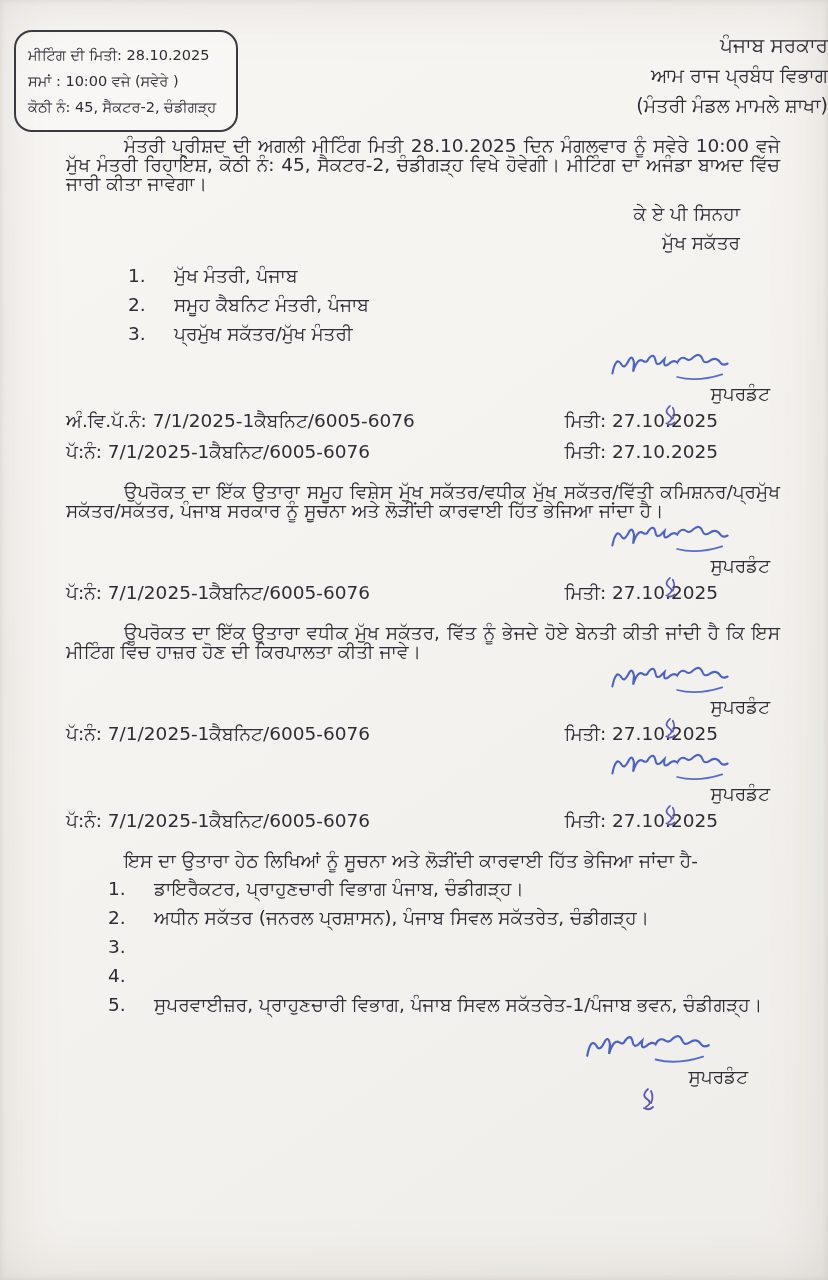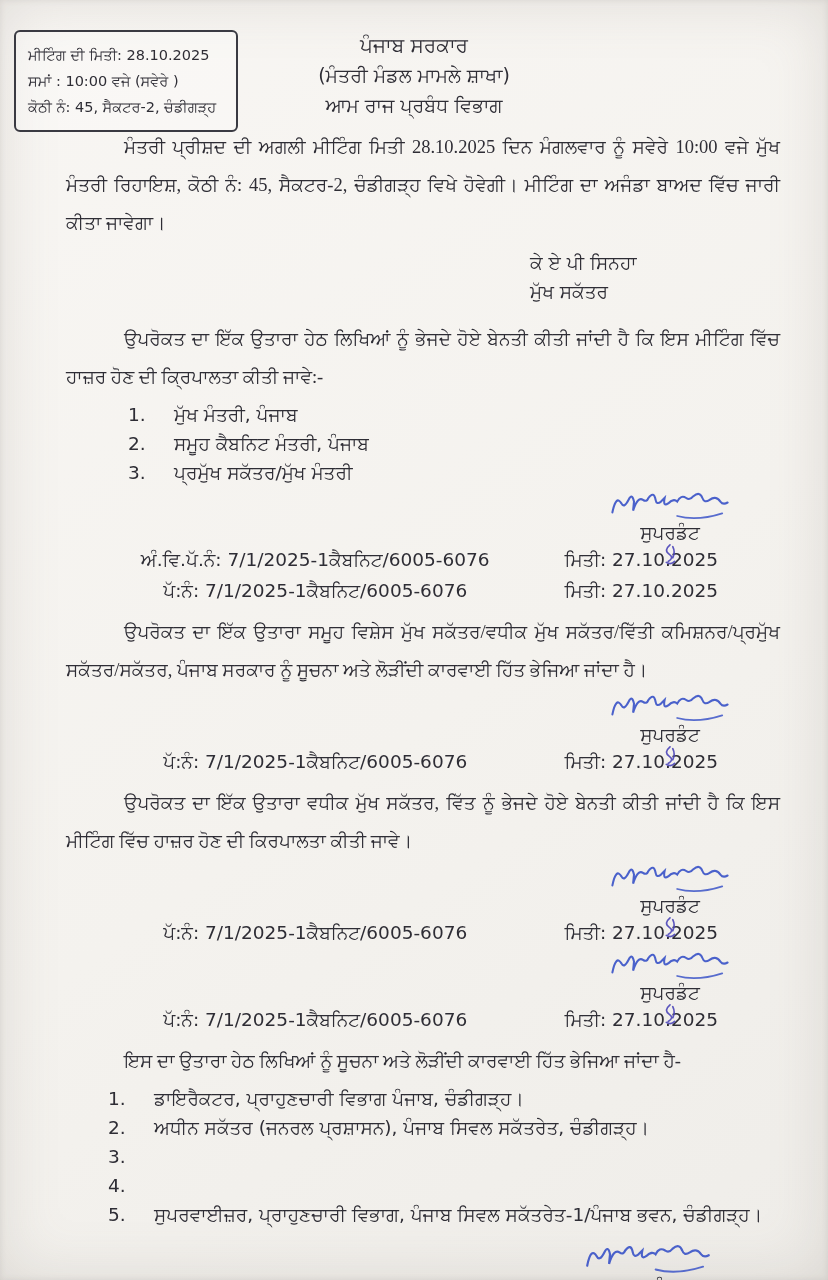--- a/index.html
+++ b/index.html
@@ -12,62 +12,61 @@
     font-family:"DejaVu Sans","Liberation Sans",sans-serif;
     color:#2e2d35;
     overflow:hidden;
     box-sizing:border-box;
   }
   
   .meeting-box{
     position:absolute;left:14px;top:30px;
     width:196px;
     border:2px solid #3a3a42;
-    border-radius:6px;
+    border-radius:18px;
     padding:10px 12px;
     font-size:14.5px;line-height:26px;
     background:rgba(255,255,255,.25);
   }
   
-  .letterhead{padding-top:30px;text-align:center;font-size:19px;line-height:30px;}
+  .letterhead{padding-top:30px;text-align:right;font-size:19px;line-height:30px;}
   .letterhead .gov{font-size:20px;}
   
   .para{
-    margin:8px 48px 0 66px;
-    font-size:18.5px;line-height:38px;
+    margin:16px 48px 0 66px;
+    font-size:18.5px;line-height:19px;
     text-align:justify;
     text-indent:58px;
-    font-family:Liberation Serif, serif;
   }
   
   .signoff{
     margin:6px 88px 0 auto;
-    width:210px;text-align:left;
+    width:210px;text-align:right;
     font-size:18.5px;line-height:29px;
   }
   
   .numlist{margin:4px 40px 0 128px;font-size:18.5px;}
   .numlist .row{display:flex;line-height:29px;}
   .numlist .no{width:46px;flex:0 0 46px;}
   .numlist.wide{margin-left:108px;}
   
   .sigblock{
     margin:2px 58px 0 auto;
     width:200px;
-    text-align:center;
+    text-align:right;
     position:relative;
   }
   .sigblock svg.signature{display:block;margin:0 auto -4px auto;}
   .sigblock .supt{font-size:18.5px;line-height:24px;}
   .sigblock svg.stamp{display:block;margin:-2px auto 0 auto;}
   
   .refrow{
     display:flex;
     margin:2px 110px 0 66px;
-    font-size:18.5px;line-height:29px;text-align:center;
+    font-size:18.5px;line-height:29px;
   }
   .refrow .reflabel{flex:1;}
   .refrow .refdate{flex:0 0 auto;}
   .sig-hidden-defs{position:absolute;width:0;height:0;overflow:hidden;}
 </style>
 </head>
 <body>
 
 <svg class="sig-hidden-defs" aria-hidden="true">
   <defs>
@@ -84,32 +83,31 @@
 <div class="page">
 
   <div class="meeting-box">
     <div>ਮੀਟਿੰਗ ਦੀ ਮਿਤੀ: 28.10.2025</div>
     <div>ਸਮਾਂ : 10:00 ਵਜੇ (ਸਵੇਰੇ )</div>
     <div>ਕੋਠੀ ਨੰ: 45, ਸੈਕਟਰ-2, ਚੰਡੀਗੜ੍ਹ</div>
   </div>
 
   <div class="letterhead">
     <div class="gov">ਪੰਜਾਬ ਸਰਕਾਰ</div>
+    <div>ਆਮ ਰਾਜ ਪ੍ਰਬੰਧ ਵਿਭਾਗ</div>
     <div>(ਮੰਤਰੀ ਮੰਡਲ ਮਾਮਲੇ ਸ਼ਾਖਾ)</div>
-    <div>ਆਮ ਰਾਜ ਪ੍ਰਬੰਧ ਵਿਭਾਗ</div>
   </div>
 
   <div class="para">ਮੰਤਰੀ ਪ੍ਰੀਸ਼ਦ ਦੀ ਅਗਲੀ ਮੀਟਿੰਗ ਮਿਤੀ 28.10.2025 ਦਿਨ ਮੰਗਲਵਾਰ ਨੂੰ ਸਵੇਰੇ 10:00 ਵਜੇ ਮੁੱਖ ਮੰਤਰੀ ਰਿਹਾਇਸ਼, ਕੋਠੀ ਨੰ: 45, ਸੈਕਟਰ-2, ਚੰਡੀਗੜ੍ਹ ਵਿਖੇ ਹੋਵੇਗੀ। ਮੀਟਿੰਗ ਦਾ ਅਜੰਡਾ ਬਾਅਦ ਵਿੱਚ ਜਾਰੀ ਕੀਤਾ ਜਾਵੇਗਾ।</div>
 
   <div class="signoff">
     <div>ਕੇ ਏ ਪੀ  ਸਿਨਹਾ</div>
     <div>ਮੁੱਖ ਸਕੱਤਰ</div>
   </div>
 
-  <div class="para" style="margin-top:14px;">ਉਪਰੋਕਤ ਦਾ ਇੱਕ ਉਤਾਰਾ ਹੇਠ ਲਿਖਿਆਂ ਨੂੰ ਭੇਜਦੇ ਹੋਏ ਬੇਨਤੀ ਕੀਤੀ ਜਾਂਦੀ ਹੈ ਕਿ ਇਸ ਮੀਟਿੰਗ ਵਿੱਚ ਹਾਜ਼ਰ ਹੋਣ ਦੀ ਕ੍ਰਿਪਾਲਤਾ ਕੀਤੀ ਜਾਵੇ:-</div>
 
   <div class="numlist">
     <div class="row">
       <span class="no">1.</span>
       <span>ਮੁੱਖ ਮੰਤਰੀ, ਪੰਜਾਬ</span>
     </div>
     <div class="row">
       <span class="no">2.</span>
       <span>ਸਮੂਹ ਕੈਬਨਿਟ ਮੰਤਰੀ, ਪੰਜਾਬ</span>
     </div>

